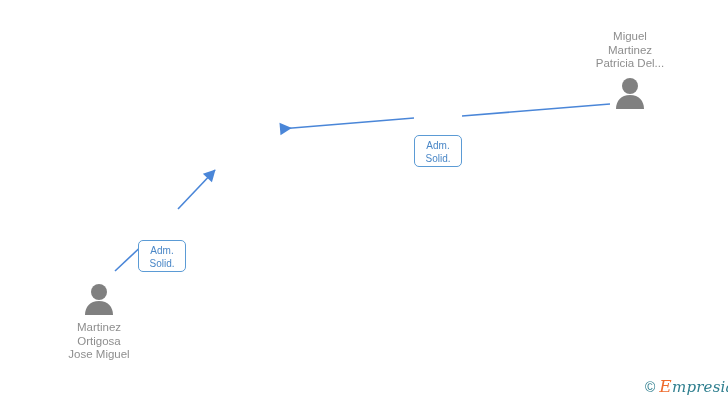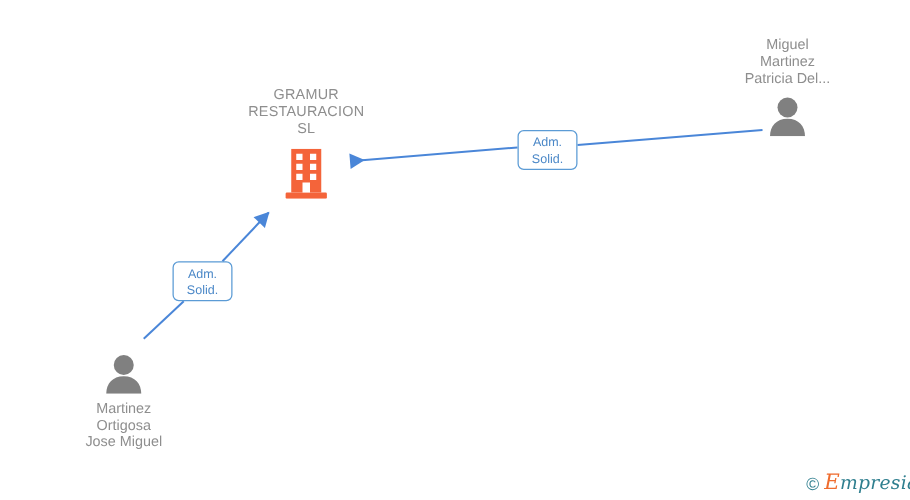--- a/index.html
+++ b/index.html
@@ -75,20 +75,21 @@
     border: 1px solid #5b9bd5;
     border-radius: 5px;
     background: #ffffff;
     color: #4a87c7;
     font-size: 10px;
     line-height: 13px;
     text-align: center;
     padding: 3px 6px 4px 6px;
     box-sizing: border-box;
     white-space: pre-line;
+    margin-top: 31px;
   }
   .rel-box.rel-1 { left: 414px; top: 104px; width: 48px; height: 32px; }
   .rel-box.rel-2 { left: 138px; top: 209px; width: 48px; height: 32px; }
 
   
   .watermark {
     position: absolute;
     left: 645px;
     top: 378px;
     display: flex;
@@ -130,36 +131,20 @@
 
     <line x1="610" y1="104" x2="462" y2="116" stroke="#4a86d8" stroke-width="1.6"></line>
 
     <line x1="414" y1="118" x2="280" y2="129" stroke="#4a86d8" stroke-width="1.6" marker-end="url(#arrow-left)"></line>
 
     <line x1="115" y1="271" x2="147" y2="241" stroke="#4a86d8" stroke-width="1.6"></line>
 
     <line x1="178" y1="209" x2="215" y2="170" stroke="#4a86d8" stroke-width="1.6" marker-end="url(#arrow-diag)"></line>
   </svg>
 
-  <div class="company-node">
-    <div class="company-label">GRAMUR
-RESTAURACION
-SL</div>
-    <svg class="company-icon" viewBox="0 0 36 40" xmlns="http://www.w3.org/2000/svg">
-      <rect x="6" y="0" width="24" height="35" fill="#f4643a"></rect>
-      <rect x="1.5" y="35" width="33" height="5" rx="1" fill="#f4643a"></rect>
-      <rect x="10" y="4" width="5" height="5" fill="#ffffff"></rect>
-      <rect x="21" y="4" width="5" height="5" fill="#ffffff"></rect>
-      <rect x="10" y="12" width="5" height="5" fill="#ffffff"></rect>
-      <rect x="21" y="12" width="5" height="5" fill="#ffffff"></rect>
-      <rect x="10" y="20" width="5" height="5" fill="#ffffff"></rect>
-      <rect x="21" y="20" width="5" height="5" fill="#ffffff"></rect>
-      <rect x="15" y="27" width="6" height="8" fill="#ffffff"></rect>
-    </svg>
-  </div>
 
   <div class="person-node top-right">
     <div class="person-label">Miguel
 Martinez
 Patricia Del...</div>
     <svg class="person-icon" viewBox="0 0 34 32" xmlns="http://www.w3.org/2000/svg">
       <circle cx="17" cy="9" r="8" fill="#808080"></circle>
       <path d="M 17,18 C 8,18 3,24 3,32 L 31,32 C 31,24 26,18 17,18 Z" fill="#808080"></path>
     </svg>
   </div>

